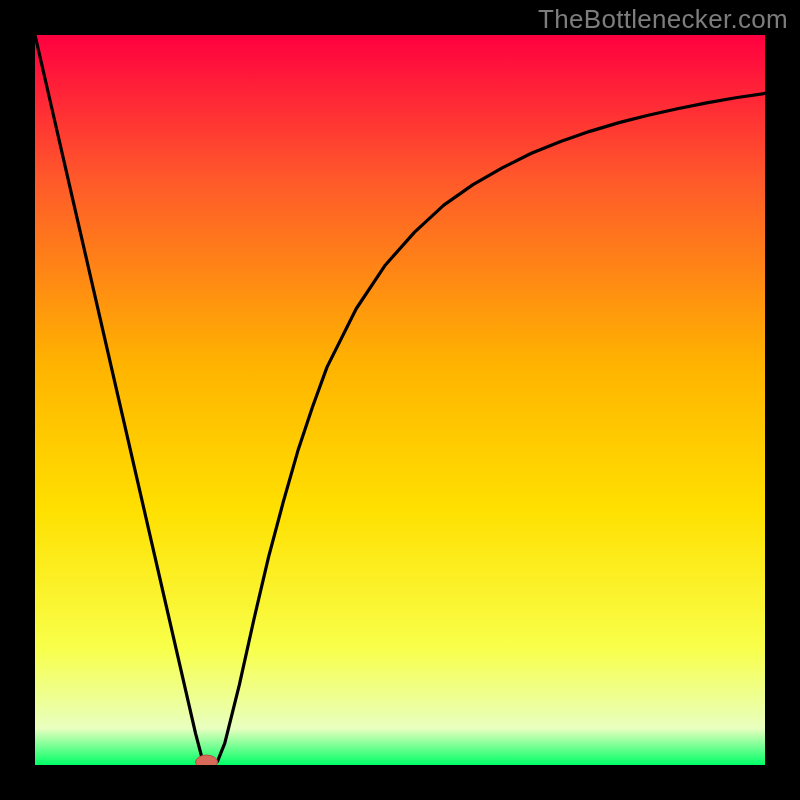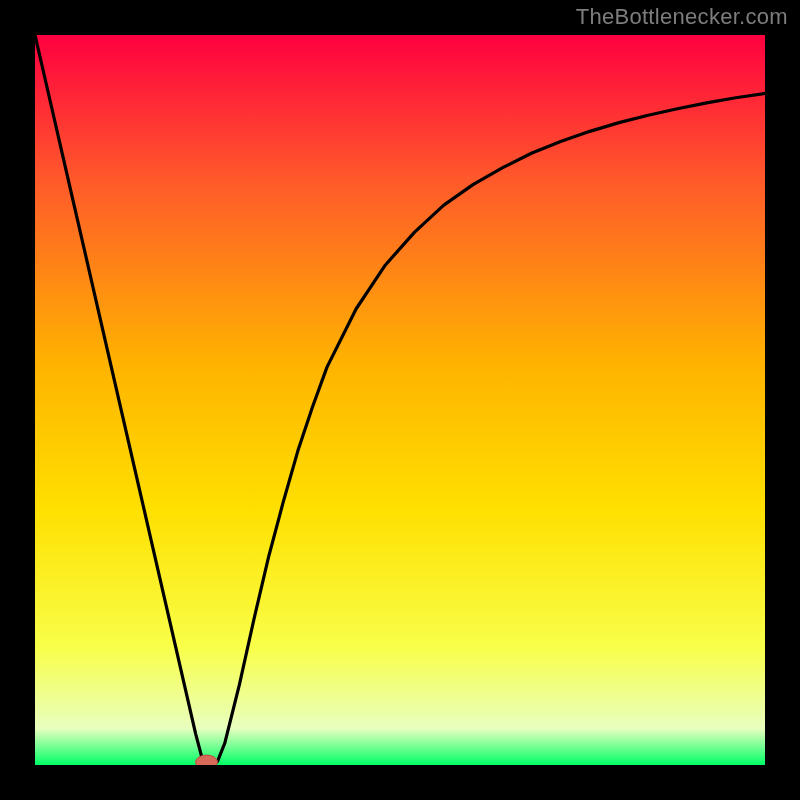--- a/index.html
+++ b/index.html
@@ -22,21 +22,21 @@
     left: 35px;
     top: 35px;
     width: 730px;
     height: 730px;
   }
   .attribution {
     position: absolute;
     top: 4px;
     right: 12px;
     color: #7d7d7d;
-    font-size: 22px;
+    font-size: 26px;
     letter-spacing: 0.3px;
     font-weight: 400;
   }
   svg { display: block; }
 </style>
 </head>
 <body>
 
 <div class="frame">
 

